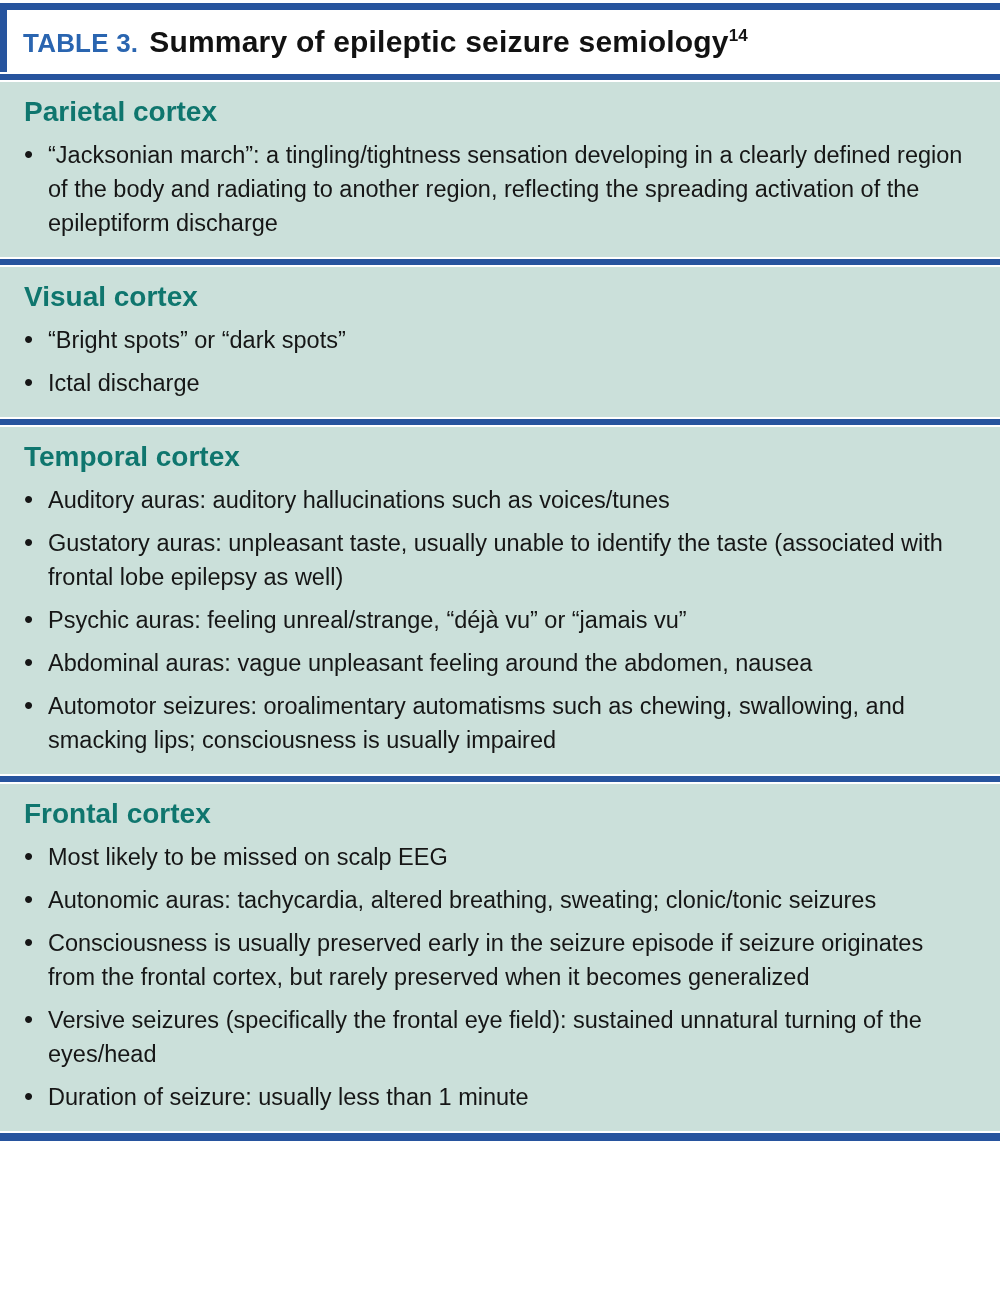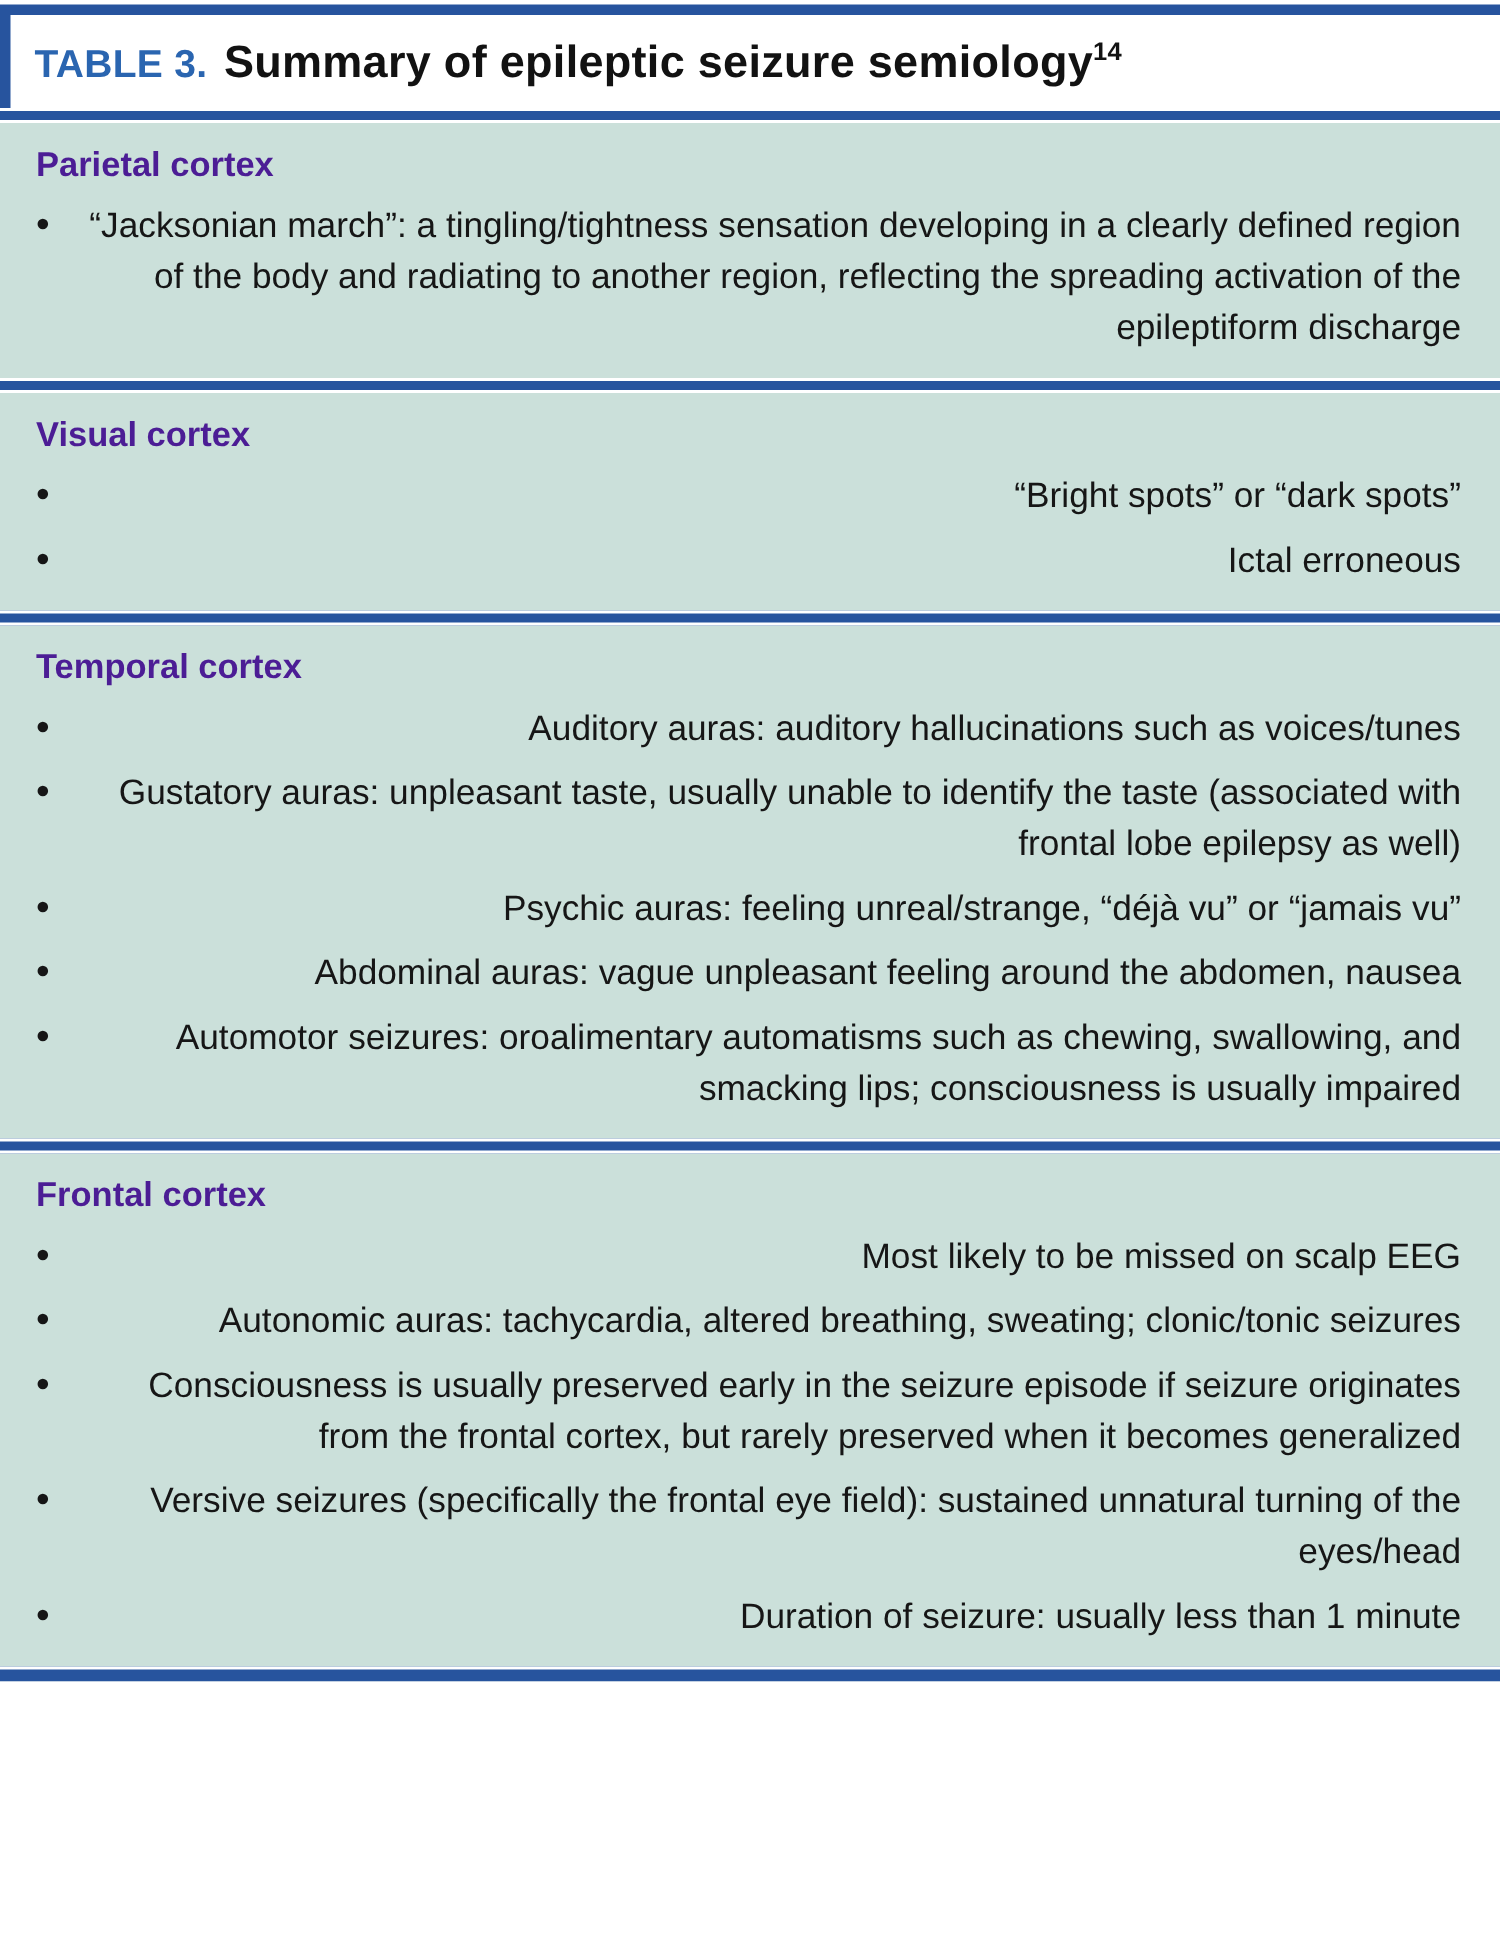--- a/index.html
+++ b/index.html
@@ -51,29 +51,28 @@
     height: 6px;
     background: #27549e;
     border-top: 2px solid #ffffff;
     border-bottom: 2px solid #ffffff;
   }
   .section {
     padding: 12px 26px 14px 24px;
   }
   .section-heading {
     margin: 2px 0 10px 0;
-    font-size: 23px;
+    font-size: 28px;
     font-weight: bold;
-    color: #4c1d95;
+    color: #0f766e;
   }
   .bullet-list {
     list-style: none;
     margin: 0;
     padding: 0;
-    text-align: right;
   }
   .bullet-item {
     position: relative;
     padding-left: 24px;
     font-size: 23.5px;
     line-height: 34px;
     margin-bottom: 9px;
     color: #161616;
   }
   .bullet-item:last-child { margin-bottom: 3px; }
@@ -112,21 +111,21 @@
       <ul class="bullet-list">
         <li class="bullet-item">“Jacksonian march”: a tingling/tightness sensation developing in a clearly defined region of the body and radiating to another region, reflecting the spreading activation of the epileptiform discharge</li>
       </ul>
     </div>
 
     <div class="divider"></div>
     <div class="section">
       <h3 class="section-heading">Visual cortex</h3>
       <ul class="bullet-list">
         <li class="bullet-item">“Bright spots” or “dark spots”</li>
-        <li class="bullet-item">Ictal erroneous</li>
+        <li class="bullet-item">Ictal discharge</li>
       </ul>
     </div>
 
     <div class="divider"></div>
     <div class="section">
       <h3 class="section-heading">Temporal cortex</h3>
       <ul class="bullet-list">
         <li class="bullet-item">Auditory auras: auditory hallucinations such as voices/tunes</li>
         <li class="bullet-item">Gustatory auras: unpleasant taste, usually unable to identify the taste (associated with frontal lobe epilepsy as well)</li>
         <li class="bullet-item">Psychic auras: feeling unreal/strange, “déjà vu” or “jamais vu”</li>

